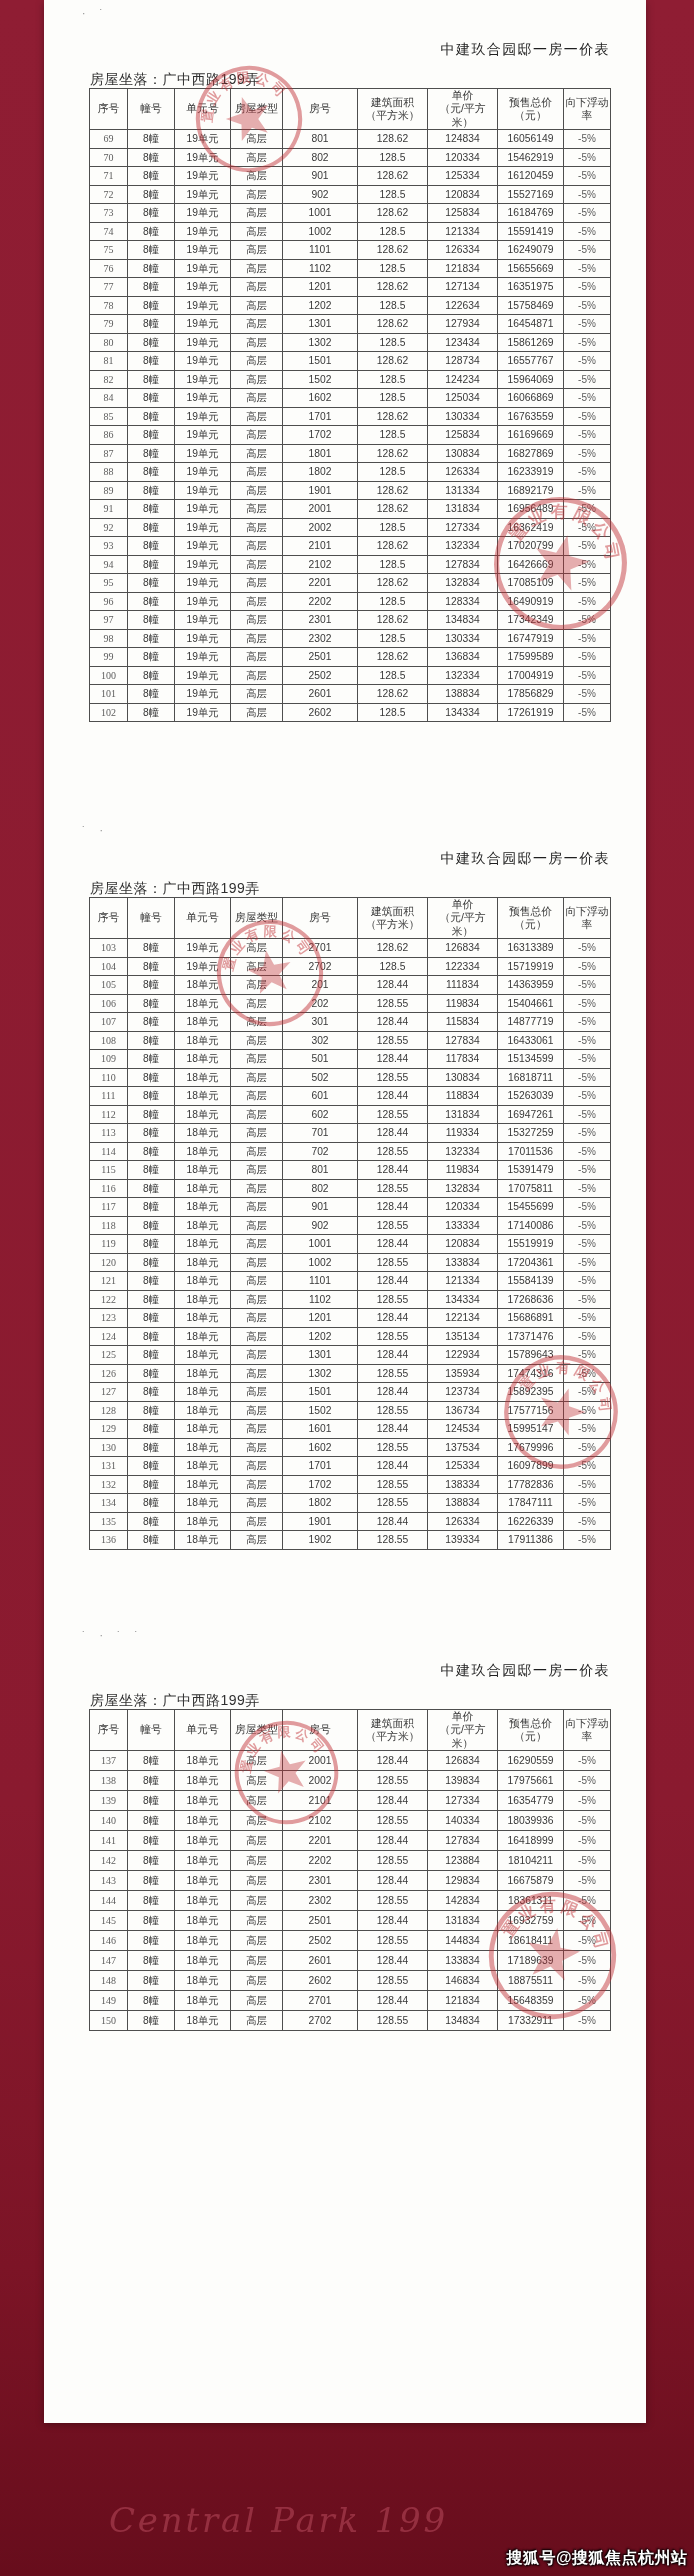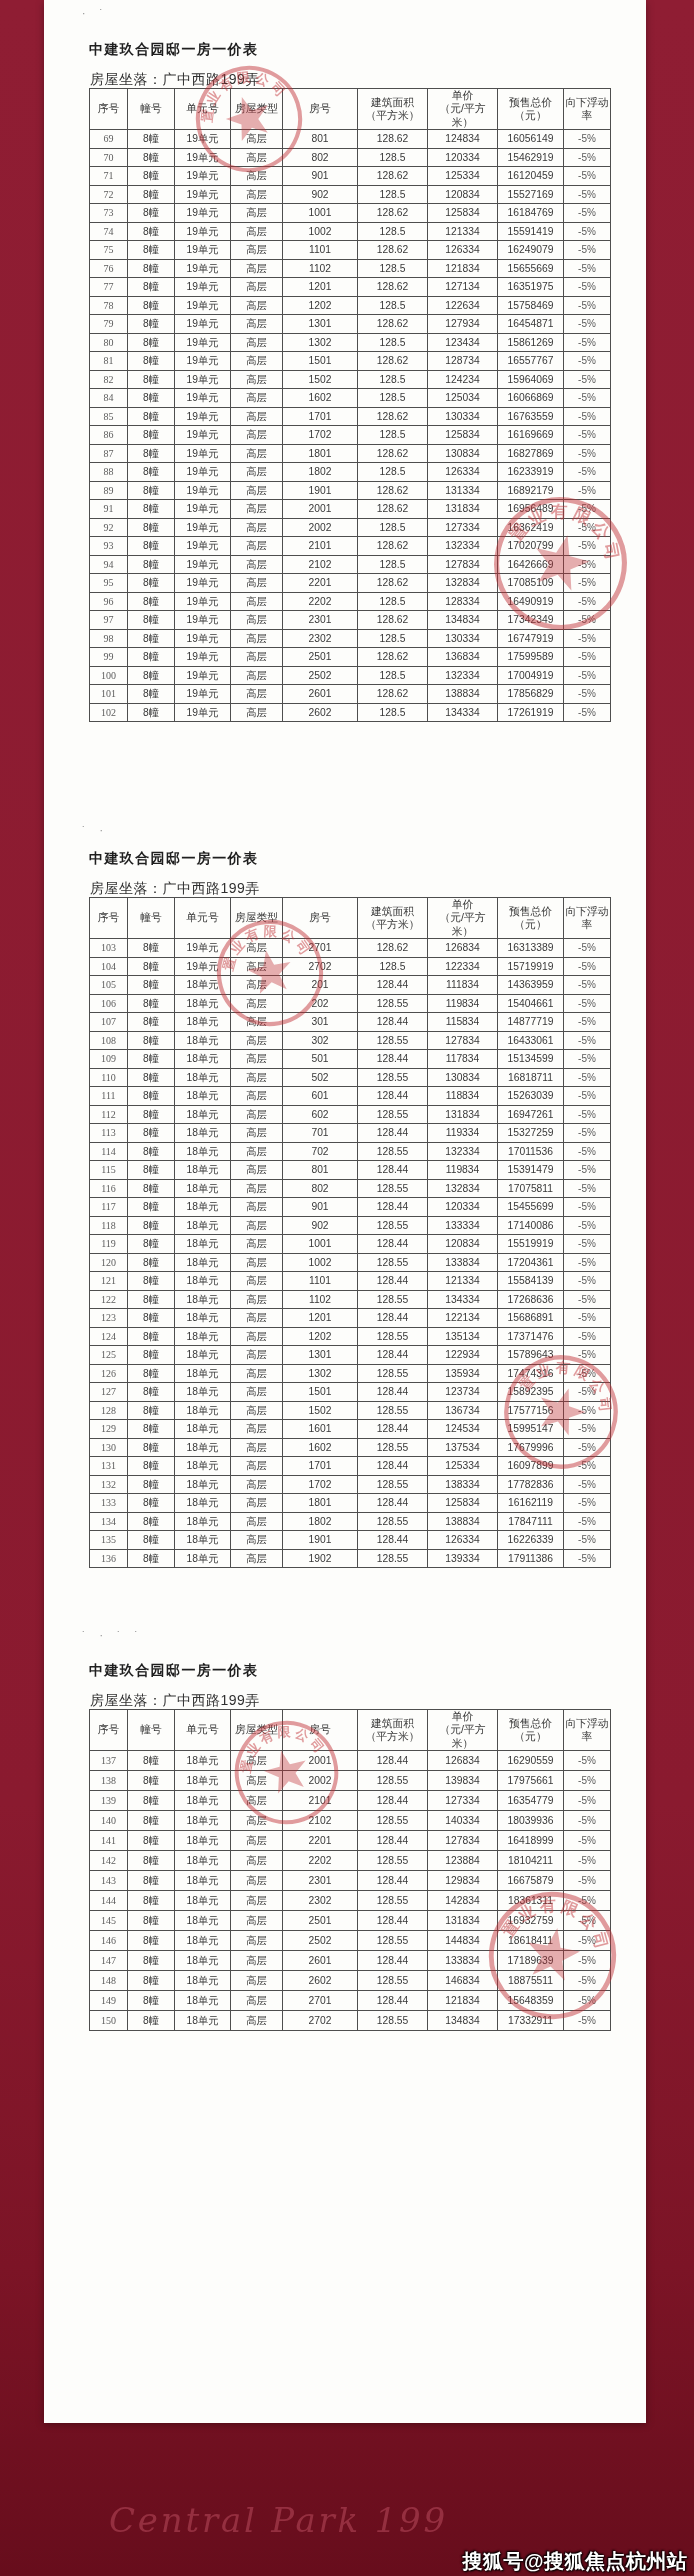--- a/index.html
+++ b/index.html
@@ -1,39 +1,39 @@
 <!DOCTYPE html>
 <html style="font-size:15px"><head>
 <meta charset="utf-8">
 <style>
   html,body{margin:0;padding:0;background:#4a0a14;}
   .canvas{position:relative;width:695px;height:2576px;margin:0 auto;overflow:hidden;
     background:linear-gradient(180deg,#8f1d33 0%,#8a1a2f 70%,#7c1426 88%,#670d1c 100%);
     font-family:"Liberation Sans","DejaVu Sans",sans-serif;}
   .page{position:absolute;left:44px;top:0;width:602px;height:2423px;background:#fdfdfb;
     box-shadow:0 1.9px 7.5px rgba(0,0,0,.35);}
-  .sec-title{position:absolute;left:45px;width:521px;text-align:left;font-weight:bold;
+  .sec-title{position:absolute;left:45px;width:521px;text-align:right;font-weight:normal;
     font-size:14px;color:#1f1f1f;letter-spacing:1.4px;}
   .sec-loc{position:absolute;left:39px;font-size:14px;color:#303030;letter-spacing:0.5px;margin-left:7px;}
   .price-table{position:absolute;left:45px;border-collapse:collapse;table-layout:fixed;width:521px;}
   .price-table th,.price-table td{border:0.9px solid #4e4e4e;text-align:center;vertical-align:middle;
     padding:0;color:#383838;overflow:hidden;}
   .price-table{border:1.9px solid #3f3f3f;}
   .price-table th{font-size:10.8px;font-weight:normal;white-space:pre-line;line-height:1.25;height:39px;}
   .price-table td{font-size:10.3px;height:17.5px;line-height:1;}
   .sec-a td,.sec-b td{height:17.5px;}
   .sec-c td{height:19px;}
   .price-table td:first-child{color:#5c5c5c;font-size:10px;font-family:"Liberation Serif",serif;}
   .price-table td:last-child{color:#5a5a5a;font-size:10px;}
   .artifact{position:absolute;color:#8a8a8a;font-size:10.3px;letter-spacing:5.6px;}
   .stamp{position:absolute;opacity:.85;pointer-events:none;}
   .brand-script{position:absolute;left:0;top:2500px;width:557px;text-align:center;
     font-family:"DejaVu Serif","Liberation Serif",serif;font-style:italic;font-size:34px;
     color:rgba(207,92,113,.42);letter-spacing:2.8px;}
-  .watermark{position:absolute;right:7.5px;top:2548px;font-size:20px;font-weight:bold;color:#ffffff;
+  .watermark{position:absolute;right:7.5px;top:2548px;font-size:16px;font-weight:bold;color:#ffffff;
     letter-spacing:0.5px;text-shadow:0 0 2.8px #000,0.9px 0.9px 1.9px #000,-0.9px -0.9px 1.9px #000;}
 </style>
 </head>
 <body>
 
 <div class="canvas">
   <div class="page">
 
     <span class="artifact" style="left:38px;top:7.5px;">· ˙</span>
     <span class="artifact" style="left:38px;top:825px;">˙ ·</span>
@@ -781,31 +781,20 @@
           </tr>
           <tr>
             <td>132</td>
             <td>8幢</td>
             <td>18单元</td>
             <td>高层</td>
             <td>1702</td>
             <td>128.55</td>
             <td>138334</td>
             <td>17782836</td>
-            <td>-5%</td>
-          </tr>
-          <tr>
-            <td>133</td>
-            <td>8幢</td>
-            <td>18单元</td>
-            <td>高层</td>
-            <td>1801</td>
-            <td>128.44</td>
-            <td>125834</td>
-            <td>16162119</td>
             <td>-5%</td>
           </tr>
           <tr>
             <td>134</td>
             <td>8幢</td>
             <td>18单元</td>
             <td>高层</td>
             <td>1802</td>
             <td>128.55</td>
             <td>138834</td>

